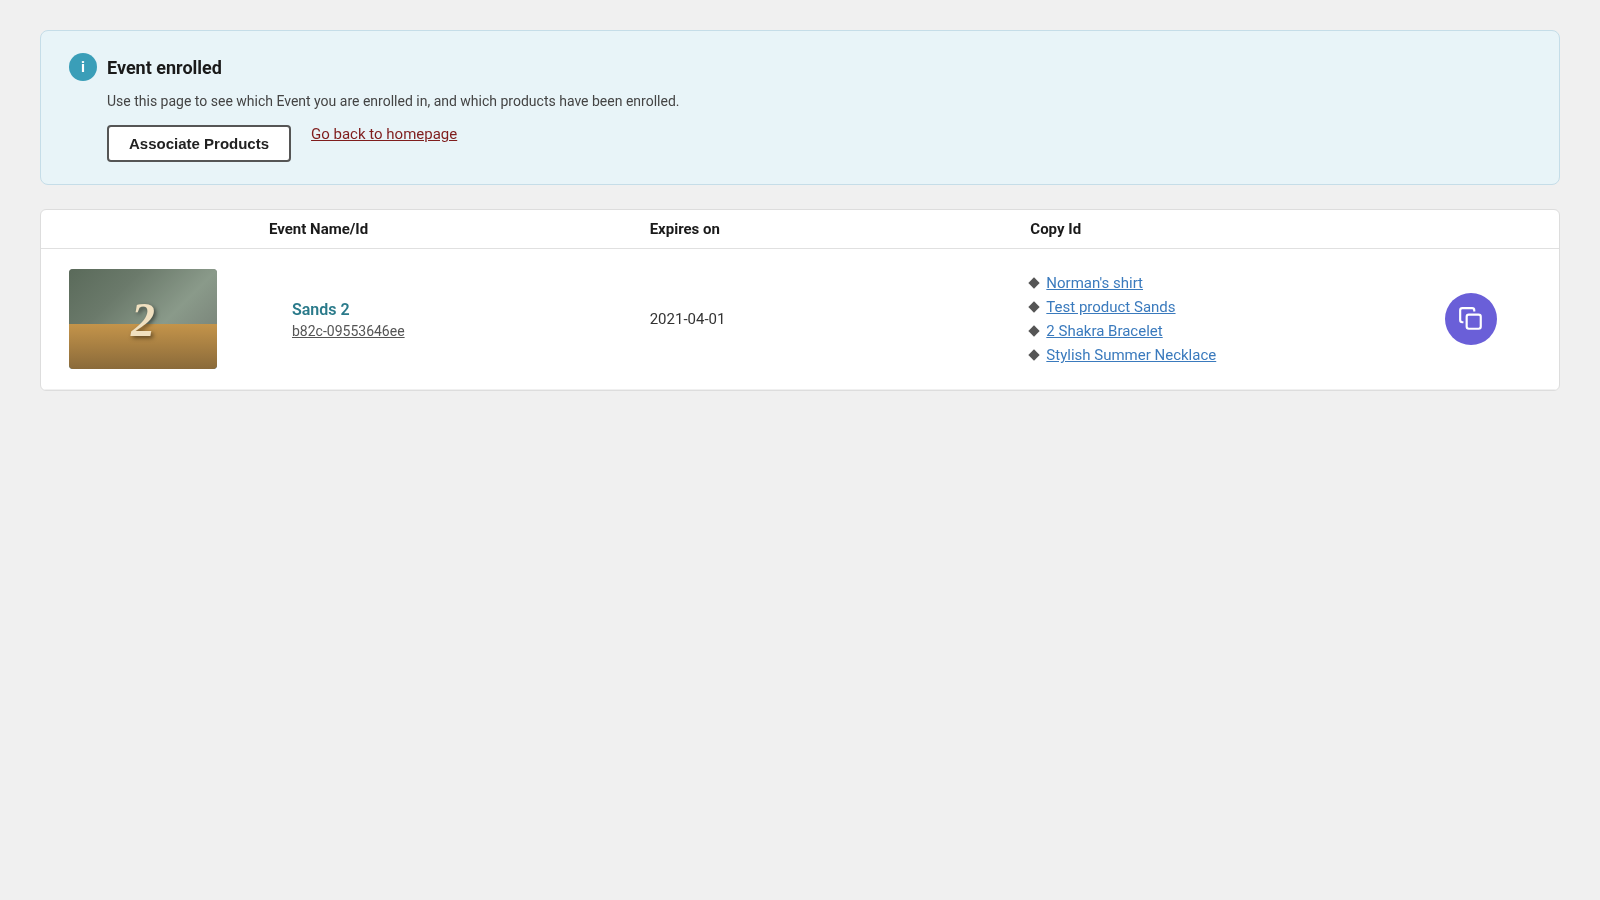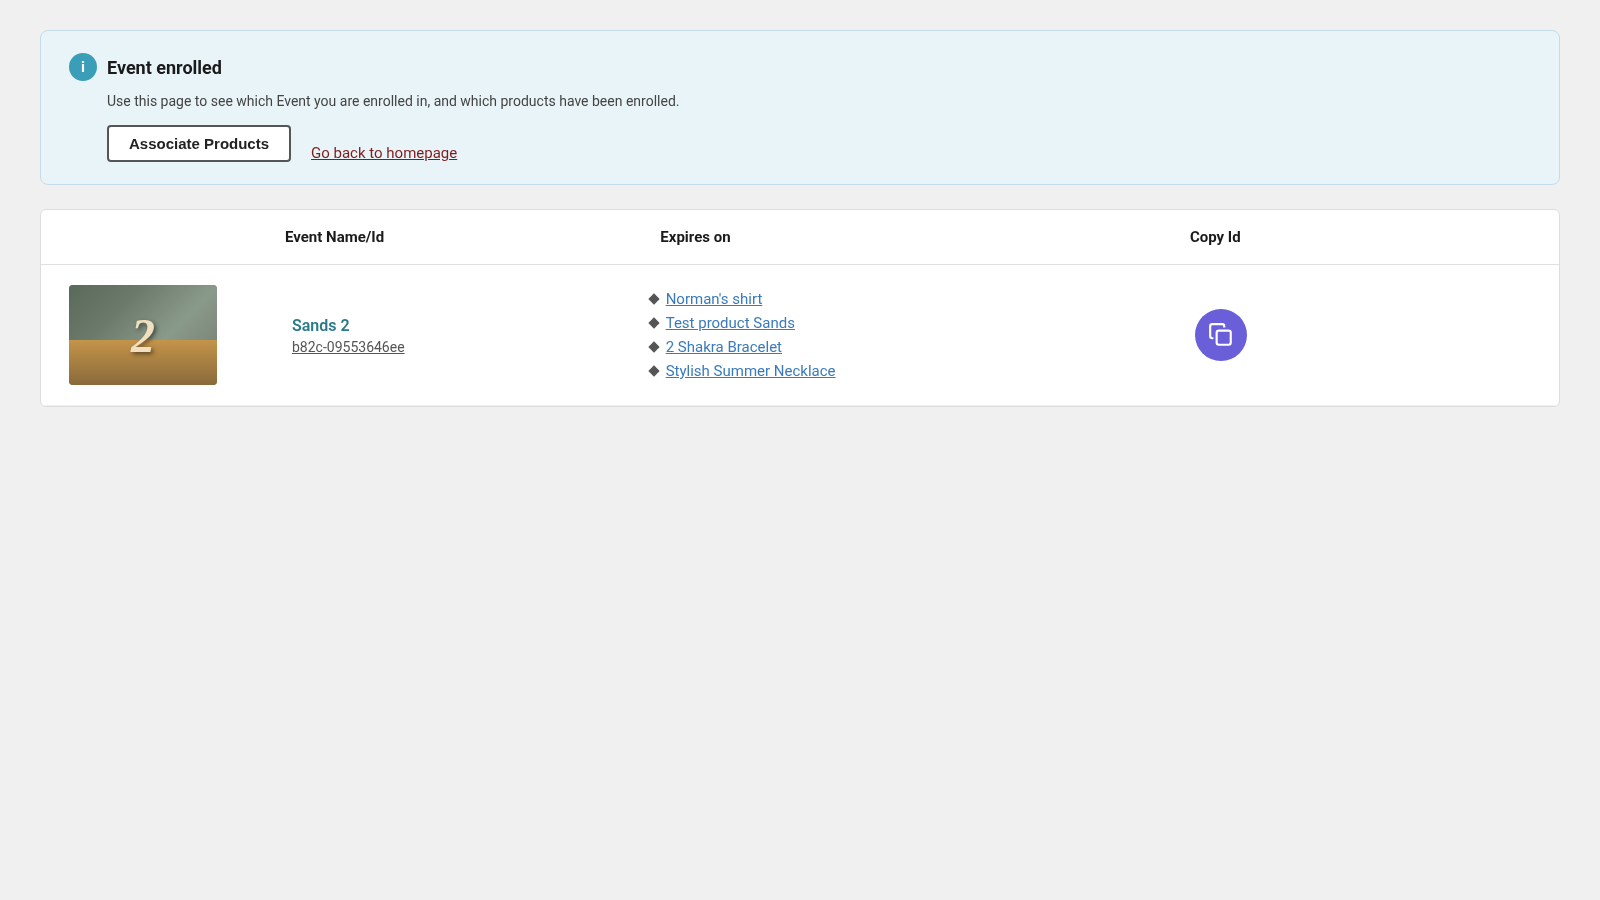--- a/index.html
+++ b/index.html
@@ -57,21 +57,21 @@
     }
 
     .info-description {
       font-size: 14px;
       color: #444;
       margin-left: 38px;
     }
 
     .info-actions {
       display: flex;
-      align-items: flex-end;
+      align-items: flex-start;
       gap: 20px;
       margin-left: 38px;
       margin-top: 4px;
     }
 
     .btn-associate {
       background-color: white;
       border: 2px solid #555;
       border-radius: 4px;
       padding: 8px 20px;
@@ -94,33 +94,32 @@
     .table-container {
       background-color: white;
       border: 1px solid #ddd;
       border-radius: 6px;
       overflow: hidden;
     }
 
     .table-header {
       display: grid;
       grid-template-columns: 200px 1fr 1fr 1fr 120px;
-      padding: 18px 28px;
+      padding: 10px 28px;
       border-bottom: 1px solid #e0e0e0;
-      gap: 16px;
     }
 
     .table-header-cell {
       font-size: 15px;
       font-weight: 700;
       color: #1a1a1a;
     }
 
     .table-header-cell.center {
-      text-align: center;
+      text-align: left;
     }
 
     .table-row {
       display: grid;
       grid-template-columns: 200px 1fr 1fr 1fr 120px;
       padding: 20px 28px;
       align-items: center;
       border-bottom: 1px solid #f0f0f0;
     }
 
@@ -273,20 +272,23 @@
       <div class="cake-image">
         <span class="cake-number">2</span>
       </div>
     </div>
 
     <div class="event-name-cell">
       <span class="event-name">Sands 2</span>
       <span class="event-id">b82c-09553646ee</span>
     </div>
 
+    <div>
+      <span class="expires-date">2021-04-01</span>
+    </div>
 
     <div>
       <ul class="products-list">
         <li>
           <span class="bullet"></span>
           <a class="product-link">Norman's shirt</a>
         </li>
         <li>
           <span class="bullet"></span>
           <a class="product-link">Test product Sands</a>

